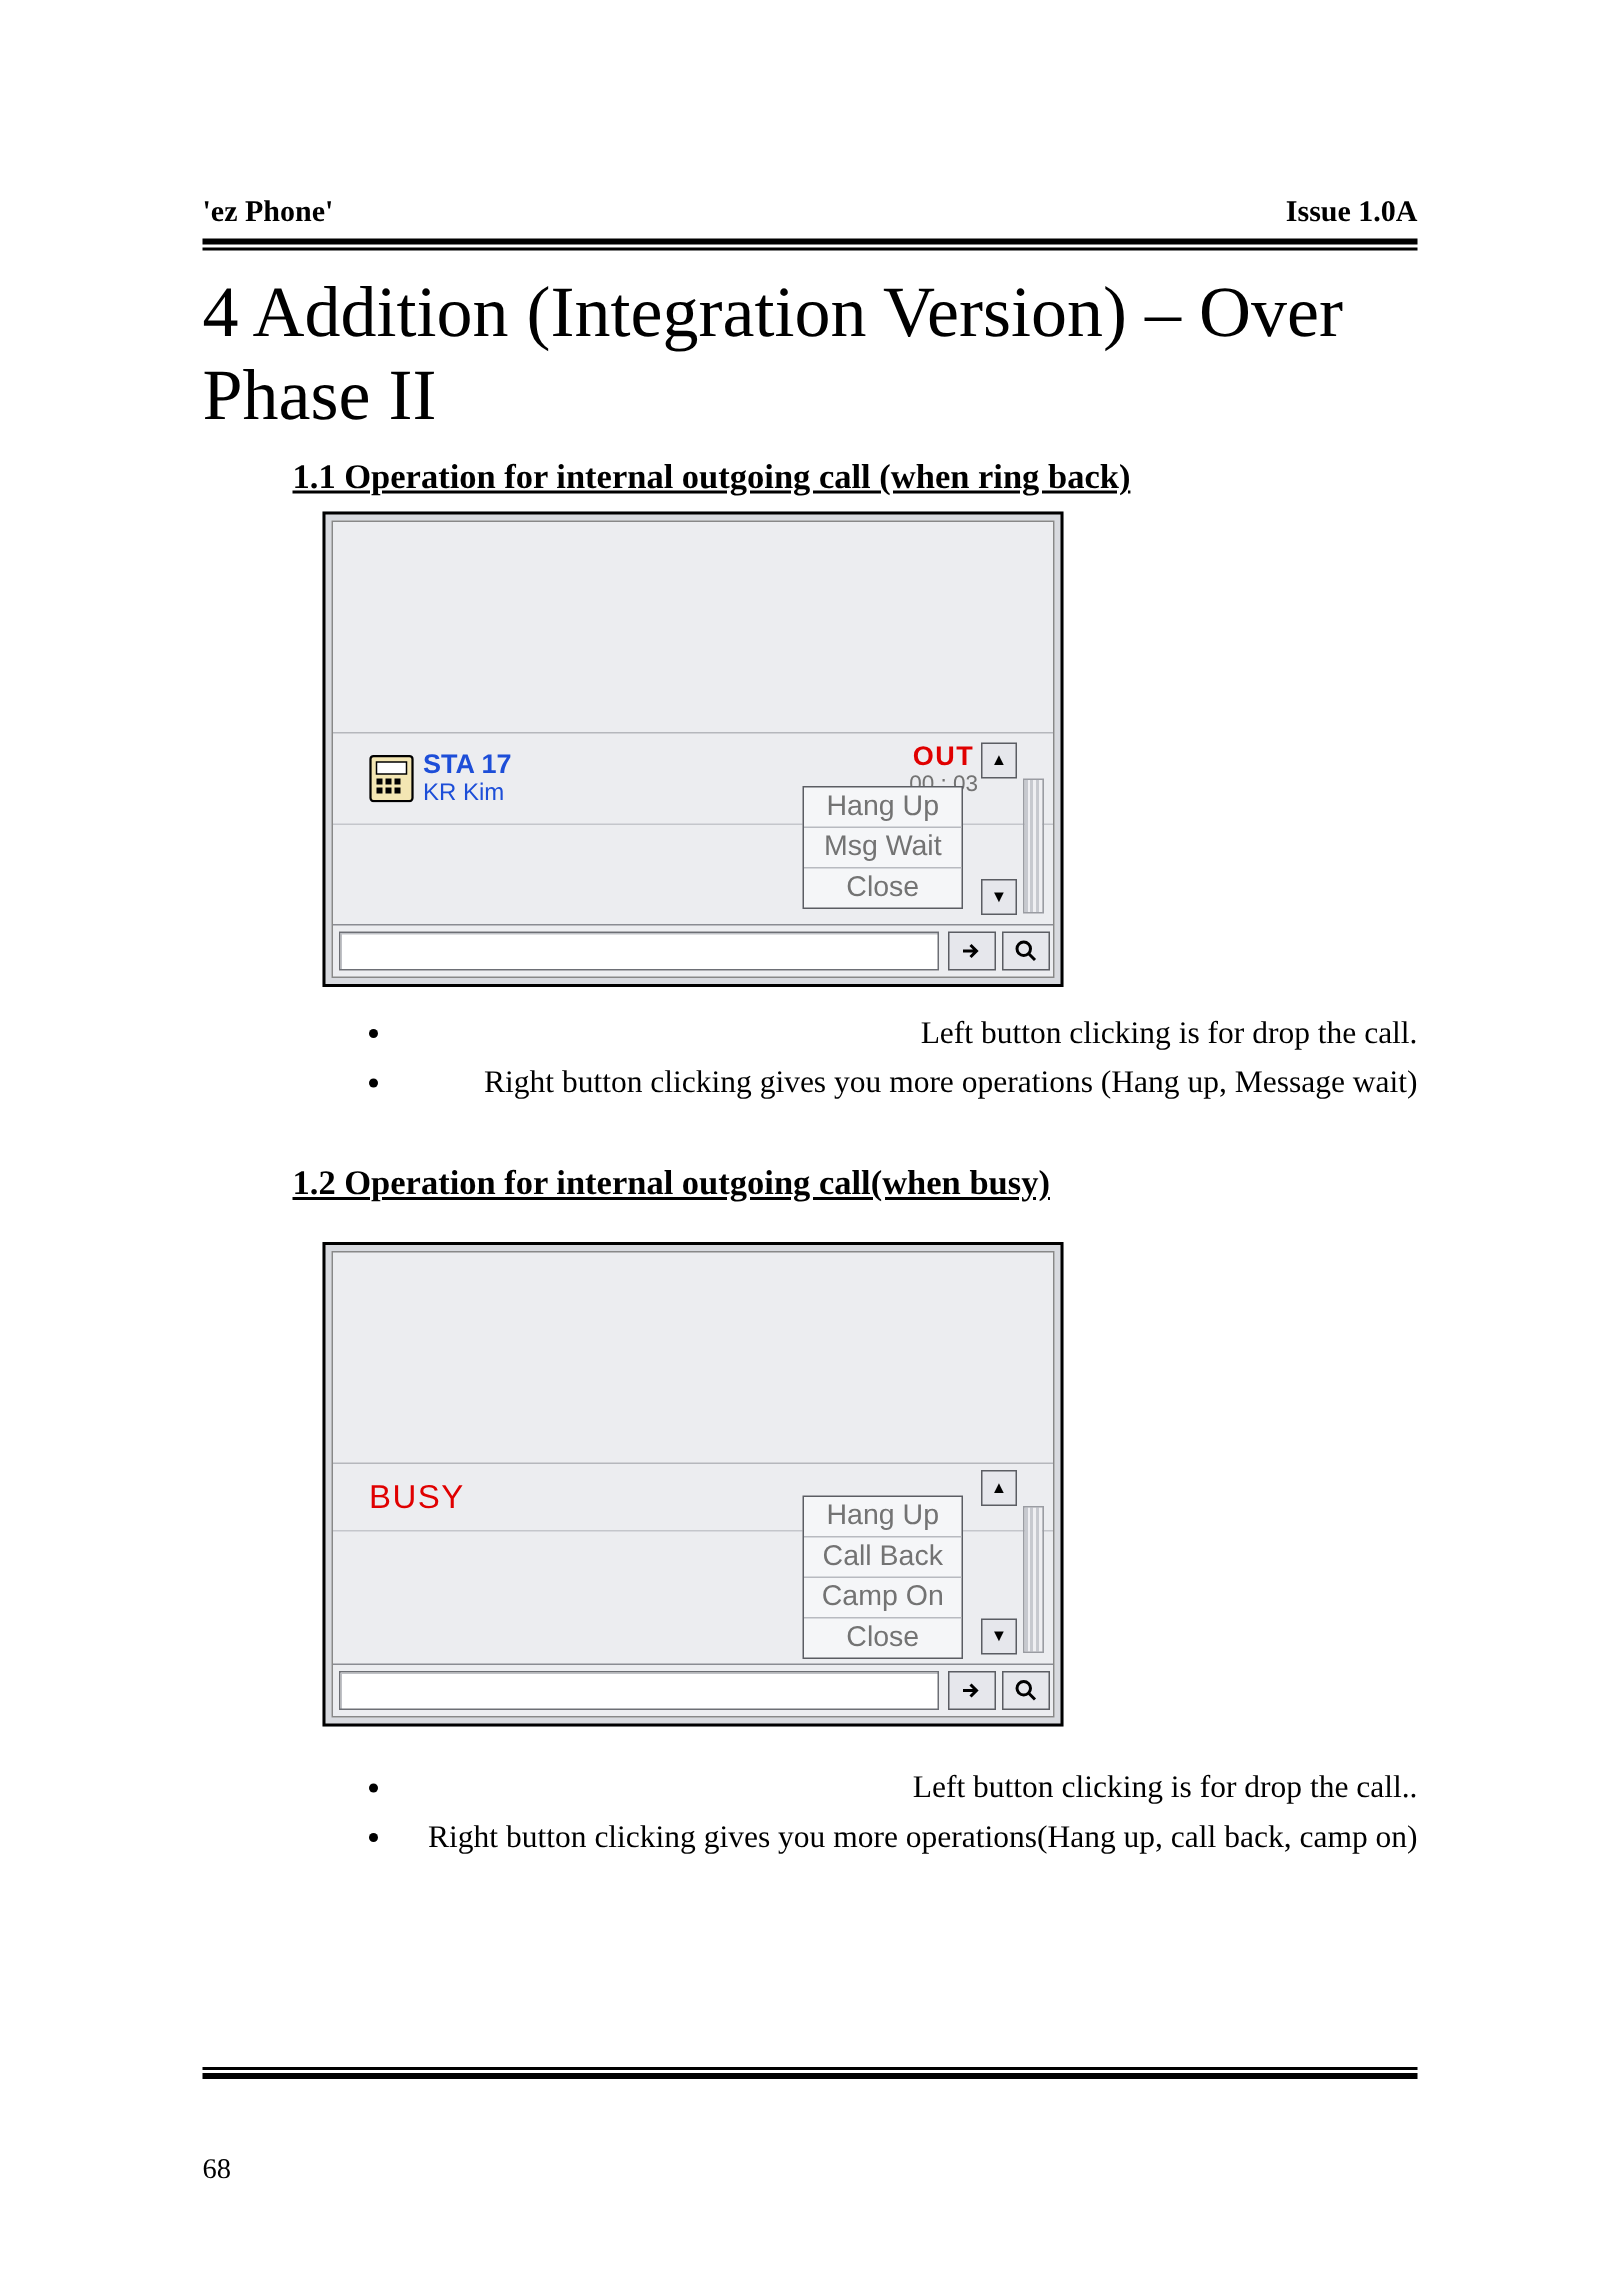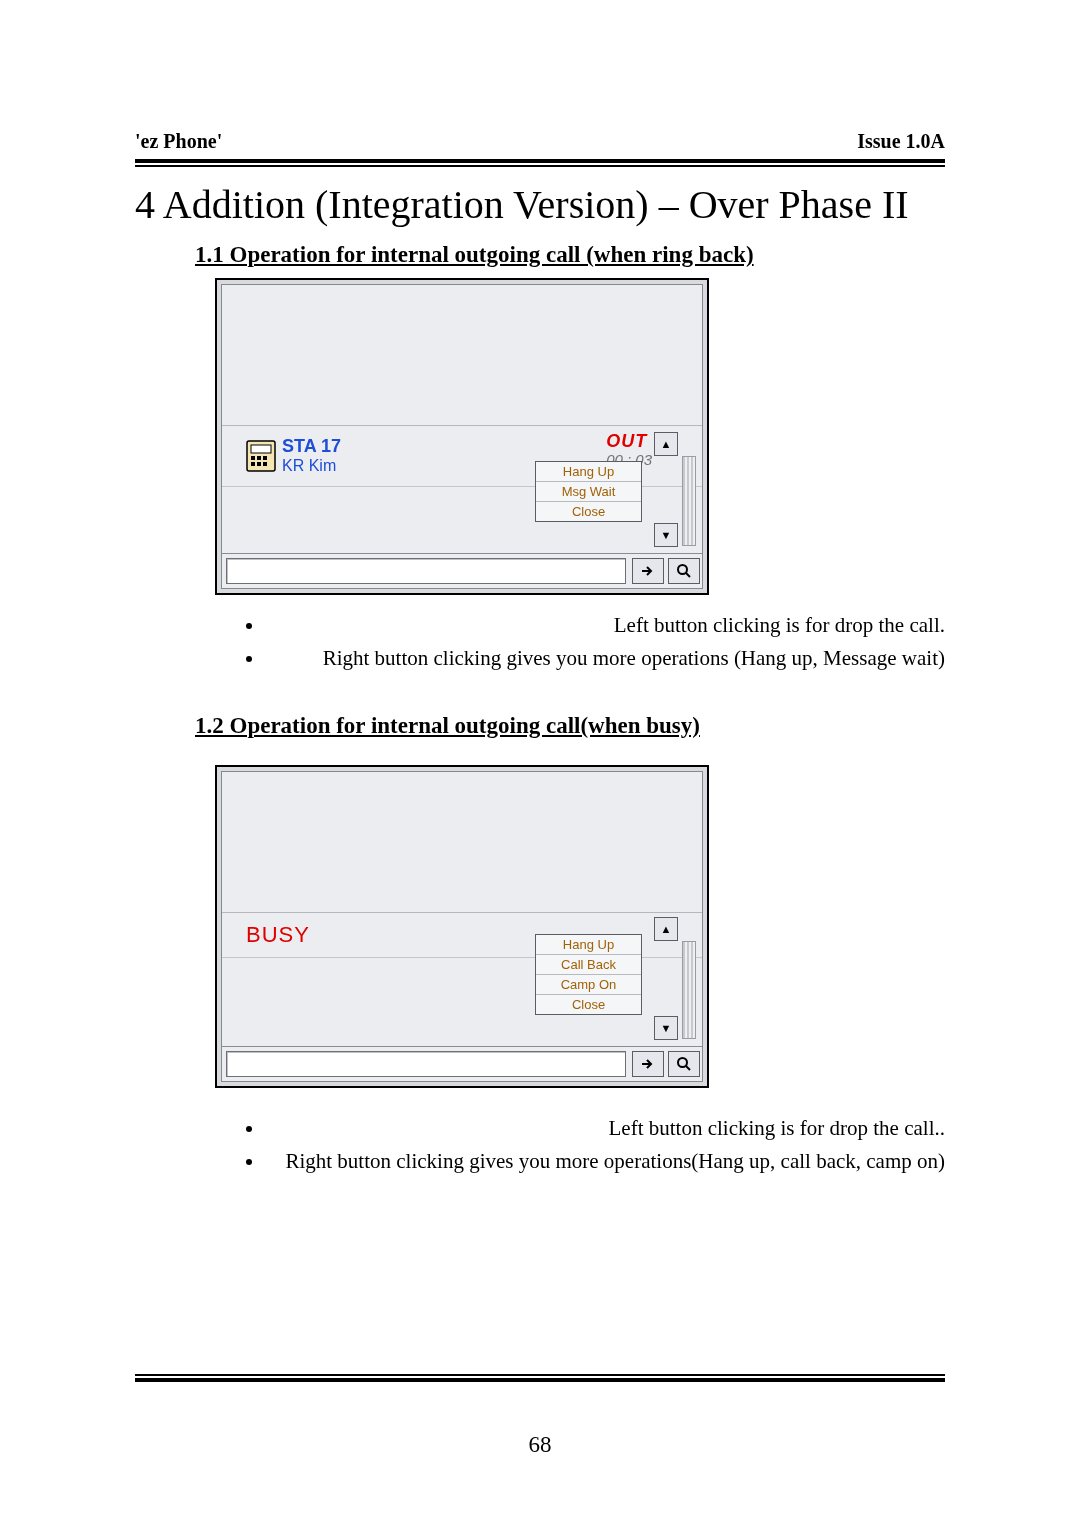--- a/index.html
+++ b/index.html
@@ -28,21 +28,21 @@
     border-top: 4px solid #000;
     margin: 6px 0 0 0;
   }
   .hr-thin {
     border: none;
     border-top: 2px solid #000;
     margin: 2px 0 14px 0;
   }
   h1.section-title {
     font-weight: normal;
-    font-size: 40px;
+    font-size: 48px;
     margin: 10px 0 6px 0;
   }
   h2.subsection {
     font-weight: bold;
     font-size: 23px;
     margin: 14px 0 10px 60px;
     text-decoration: underline;
   }
   ul.notes {
     list-style: disc;
@@ -59,22 +59,21 @@
     border: none;
     border-top: 2px solid #000;
     margin: 0 0 2px 0;
   }
   .footer-rule-thick {
     border: none;
     border-top: 4px solid #000;
     margin: 0 0 50px 0;
   }
   .page-number {
-    text-align: center;
-    font-size: 23px;
+    font-size: 19px;
   }
   .footer-block {
     position: absolute;
     left: 135px;
     right: 135px;
     bottom: 70px;
   }
 
   
   .panel-wrap {
@@ -119,23 +118,22 @@
     line-height: 1.1;
     font-size: 18px;
     color: #1d4ed8;
   }
   .station-text .sta { font-weight: bold; }
   .station-text .name { font-size: 16px; }
   .out-block {
     position: absolute;
     right: 50px;
     top: 6px;
-    text-align: left;
+    text-align: center;
     line-height: 1.1;
-    font-style: italic;
   }
   .out-block .out-label { color: #e00000; font-weight: bold; font-size: 18px; letter-spacing: 1px; }
   .out-block .out-time { font-size: 15px; color: #737373; }
   .busy-row {
     display: flex;
     align-items: center;
     height: 44px;
     border-bottom: 1px solid #c4c6cb;
     position: relative;
   }
@@ -152,22 +150,22 @@
   }
   .second-row-2 {
     height: 88px;
     position: relative;
   }
   .menu {
     position: absolute;
     right: 60px;
     background: #f5f6f8;
     border: 1px solid #5b5d63;
-    font-size: 13px;
-    color: #a16207;
+    font-size: 19px;
+    color: #737373;
     min-width: 105px;
   }
   .menu .mi {
     padding: 2px 10px;
     border-bottom: 1px solid #b8bac0;
     text-align: center;
     white-space: nowrap;
   }
   .menu .mi:last-child { border-bottom: none; }
   .menu.menu-a { top: -26px; }

